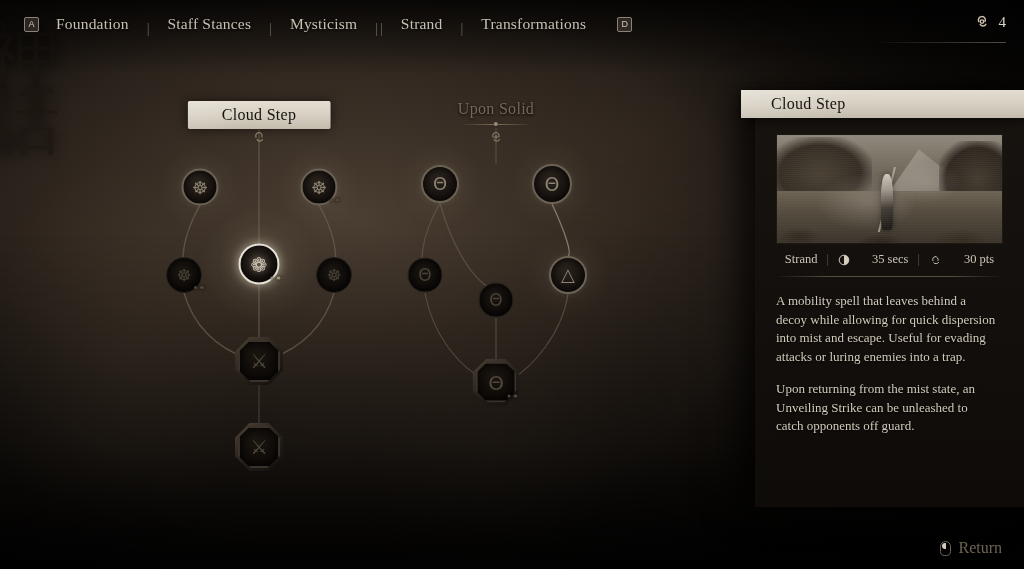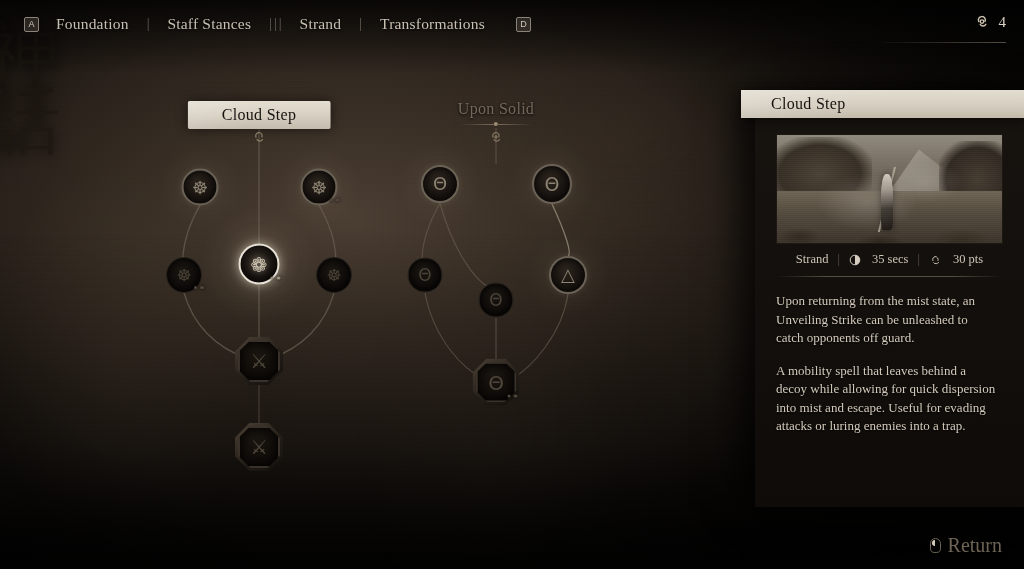--- a/index.html
+++ b/index.html
@@ -86,21 +86,21 @@
     background: rgba(120,110,98,.30);
     color: #cfc6ba;
     font-size: 9px;
     font-family: "Liberation Sans", sans-serif;
     display: flex; align-items: center; justify-content: center;
     border-radius: 2px;
     flex: none;
   }
   .nav-list {
     display: flex;
-    align-items: center;
+    align-items: flex-end;
     gap: 0;
   }
   .nav-item {
     color: #c9c0b4;
     font-size: 15.5px;
     padding: 4px 17px;
     white-space: nowrap;
     letter-spacing: .2px;
     text-shadow: 0 1px 3px rgba(0,0,0,.9);
   }
@@ -412,21 +412,21 @@
     left: 21px; top: 160px;
     width: 227px;
     display: flex;
     align-items: center;
     justify-content: center;
     gap: 9px;
     color: #cdc4b6;
     font-size: 12.5px;
   }
   .stat-row .bar { color: #5e5549; }
-  .stat-item { display: flex; align-items: center; gap: 11px; white-space: nowrap; }
+  .stat-item { display: flex; align-items: center; gap: 22px; white-space: nowrap; }
   .stat-ico {
     font-family: "DejaVu Sans", sans-serif;
     font-size: 12px;
     color: #d6cdbe;
     line-height: 1;
   }
   .panel-divider {
     position: absolute;
     left: 21px; top: 184px;
     width: 227px; height: 1px;
@@ -457,21 +457,21 @@
   }
 
   
   .footer-hint {
     position: absolute;
     right: 22px; bottom: 12px;
     display: flex;
     align-items: center;
     gap: 7px;
     color: #6e6455;
-    font-size: 20px;
+    font-size: 16px;
     z-index: 25;
   }
   .mouse-ico {
     width: 11px; height: 15px;
     border: 1.4px solid #6e6455;
     border-radius: 6px 6px 5px 5px;
     position: relative;
     flex: none;
   }
   .mouse-ico::before {
@@ -495,20 +495,21 @@
   <div class="bg-vignette"></div>
 
   <div class="topbar">
     <div style="width:24px;"></div>
     <div class="keycap">A</div>
     <div class="nav-list" id="nav-list">
         <div class="nav-item">Foundation</div>
         <span class="nav-sep">|</span>
         <div class="nav-item">Staff Stances</div>
         <span class="nav-sep">|</span>
+        <div class="nav-item">Mysticism</div>
         <span class="nav-sep">|</span>
         <span class="nav-sep">|</span>
         <div class="nav-item">Strand</div>
         <span class="nav-sep">|</span>
         <div class="nav-item">Transformations</div>
       </div>
     <div class="keycap" id="key-d" style="margin-left: 14px;">D</div>
 
     <div class="currency">
       <svg width="20" height="20" viewBox="0 0 24 24">
@@ -717,22 +718,22 @@
             <path d="M5.4 8.8 A4.2 4.2 0 0 1 8.2 3.4"></path>
           </g>
         </svg>
         <span>30 pts</span>
       </span>
     </div>
 
     <div class="panel-divider"></div>
 
     <div class="panel-desc">
+      <p>A mobility spell that leaves behind a decoy while allowing for quick dispersion into mist and escape. Useful for evading attacks or luring enemies into a trap.</p>
       <p>Upon returning from the mist state, an Unveiling Strike can be unleashed to catch opponents off guard.</p>
-      <p>A mobility spell that leaves behind a decoy while allowing for quick dispersion into mist and escape. Useful for evading attacks or luring enemies into a trap.</p>
     </div>
 
   </div>
 
   <div class="footer-hint">
     <span class="mouse-ico"></span>
     <span>Return</span>
   </div>
 
 </div>

